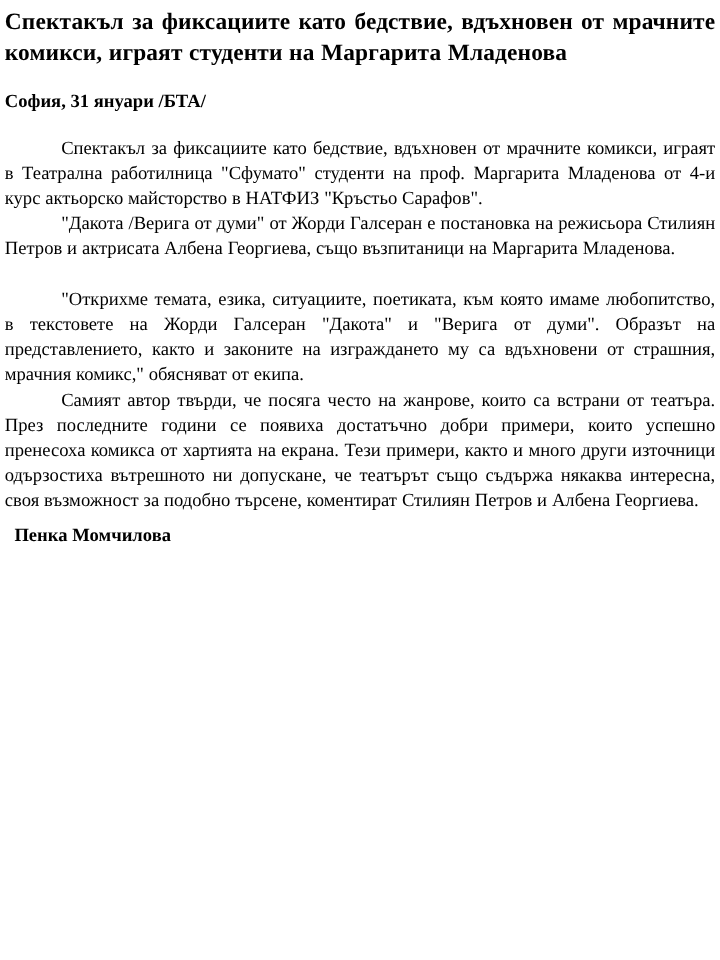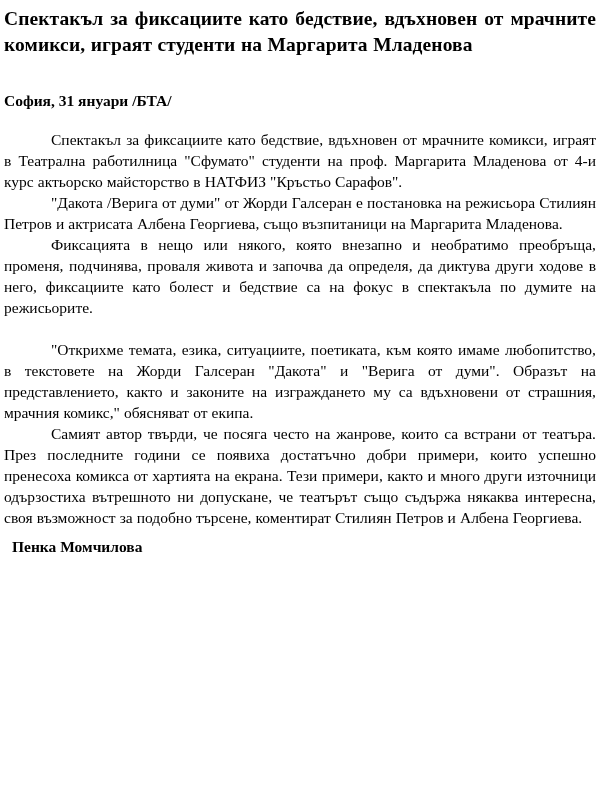--- a/index.html
+++ b/index.html
@@ -36,21 +36,21 @@
     margin: 2px 0 0 0;
     word-spacing: 0.5px;
   }
 
   
   .dateline {
     font-size: 15.5px;
     line-height: 21px;
     font-weight: bold;
     text-align: left;
-    margin: 32px 0 0 0;
+    margin: 16px 0 0 0;
   }
 
   
   .body-block {
     margin-top: 18px;
   }
   p.para {
     font-size: 15.5px;
     line-height: 21px;
     text-align: justify;
@@ -78,20 +78,19 @@
 
 <div class="page">
 
   <h1 class="headline">Спектакъл за фиксациите като бедствие, вдъхновен от мрачните комикси, играят студенти на Маргарита Младенова</h1>
 
   <div class="dateline">София, 31 януари /БТА/</div>
 
   <div class="body-block">
     <p class="para">Спектакъл за фиксациите като бедствие, вдъхновен от мрачните комикси, играят в Театрална работилница "Сфумато" студенти на проф. Маргарита Младенова от 4-и курс актьорско майсторство в НАТФИЗ "Кръстьо Сарафов".</p>
     <p class="para">"Дакота /Верига от думи" от Жорди Галсеран е постановка на режисьора Стилиян Петров и актрисата Албена Георгиева, също възпитаници на Маргарита Младенова.</p>
-    <p class="para">Фиксацията в нещо или някого, която внезапно и необратимо преобръща, променя, подчинява, проваля живота и започва да определя, да диктува други ходове в него, фиксациите като болест и бедствие са на фокус в спектакъла по думите на режисьорите.</p>
     <p class="para spaced-before">"Открихме темата, езика, ситуациите, поетиката, към която имаме любопитство, в текстовете на Жорди Галсеран "Дакота" и "Верига от думи". Образът на представлението, както и законите на изграждането му са вдъхновени от страшния, мрачния комикс," обясняват от екипа.</p>
     <p class="para">Самият автор твърди, че посяга често на жанрове, които са встрани от театъра. През последните години се появиха достатъчно добри примери, които успешно пренесоха комикса от хартията на екрана. Тези примери, както и много други източници одързостиха вътрешното ни допускане, че театърът също съдържа някаква интересна, своя възможност за подобно търсене, коментират Стилиян Петров и Албена Георгиева.</p>
 
     <div class="signature">Пенка Момчилова</div>
   </div>
 
 </div>
 
 </body></html>

